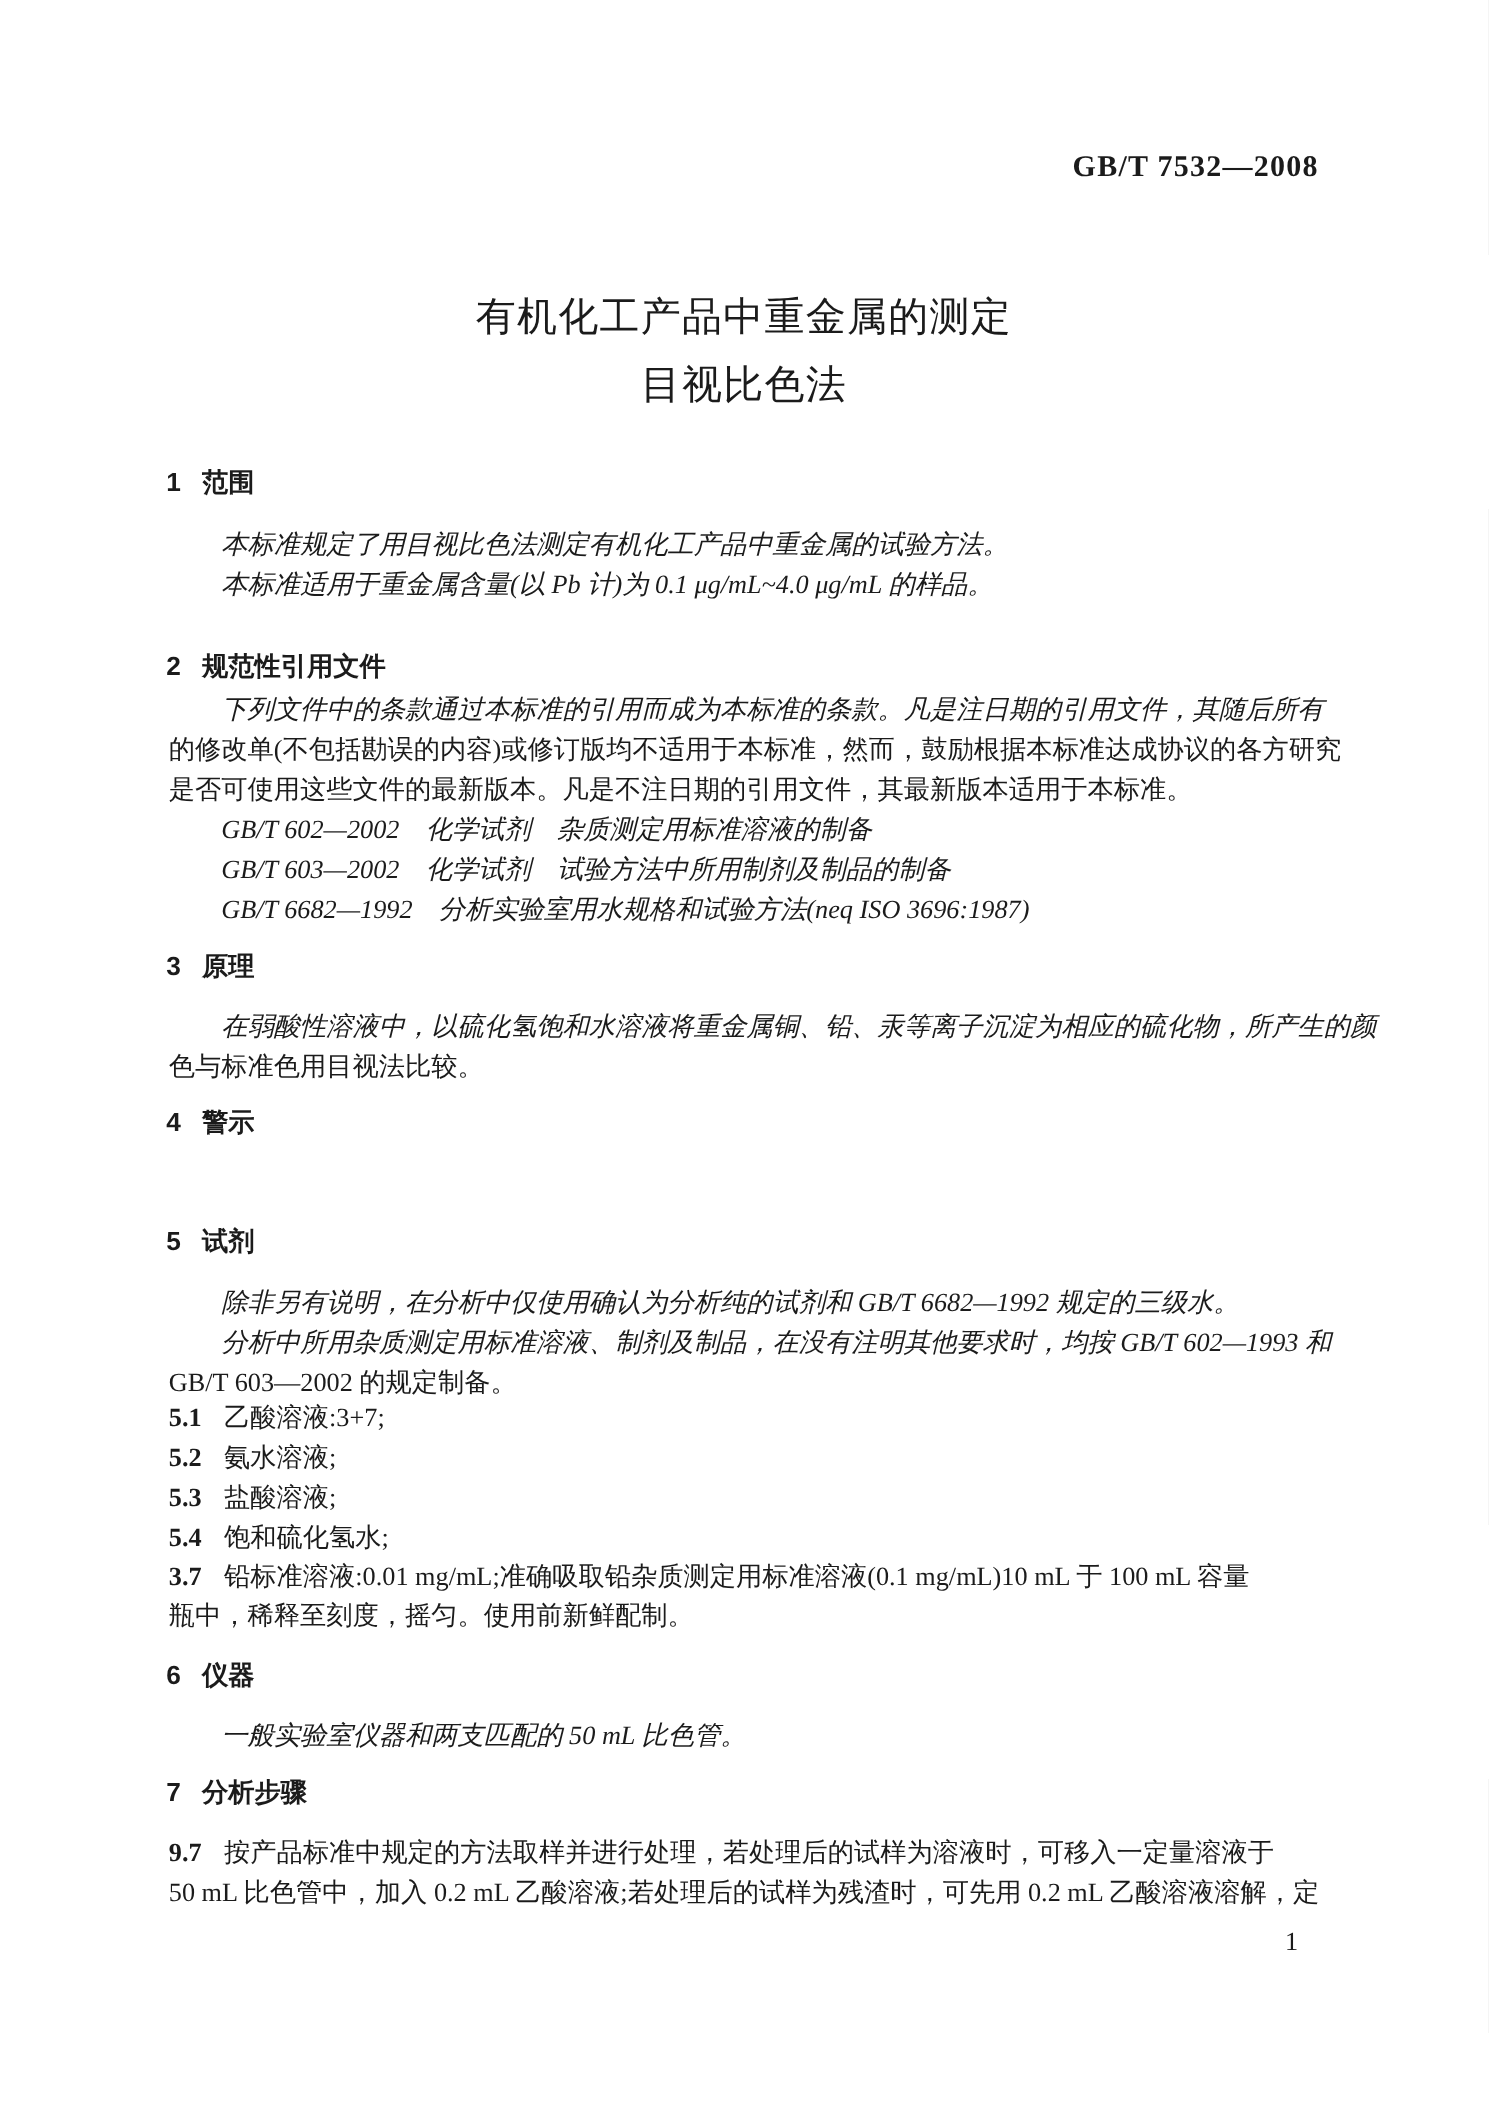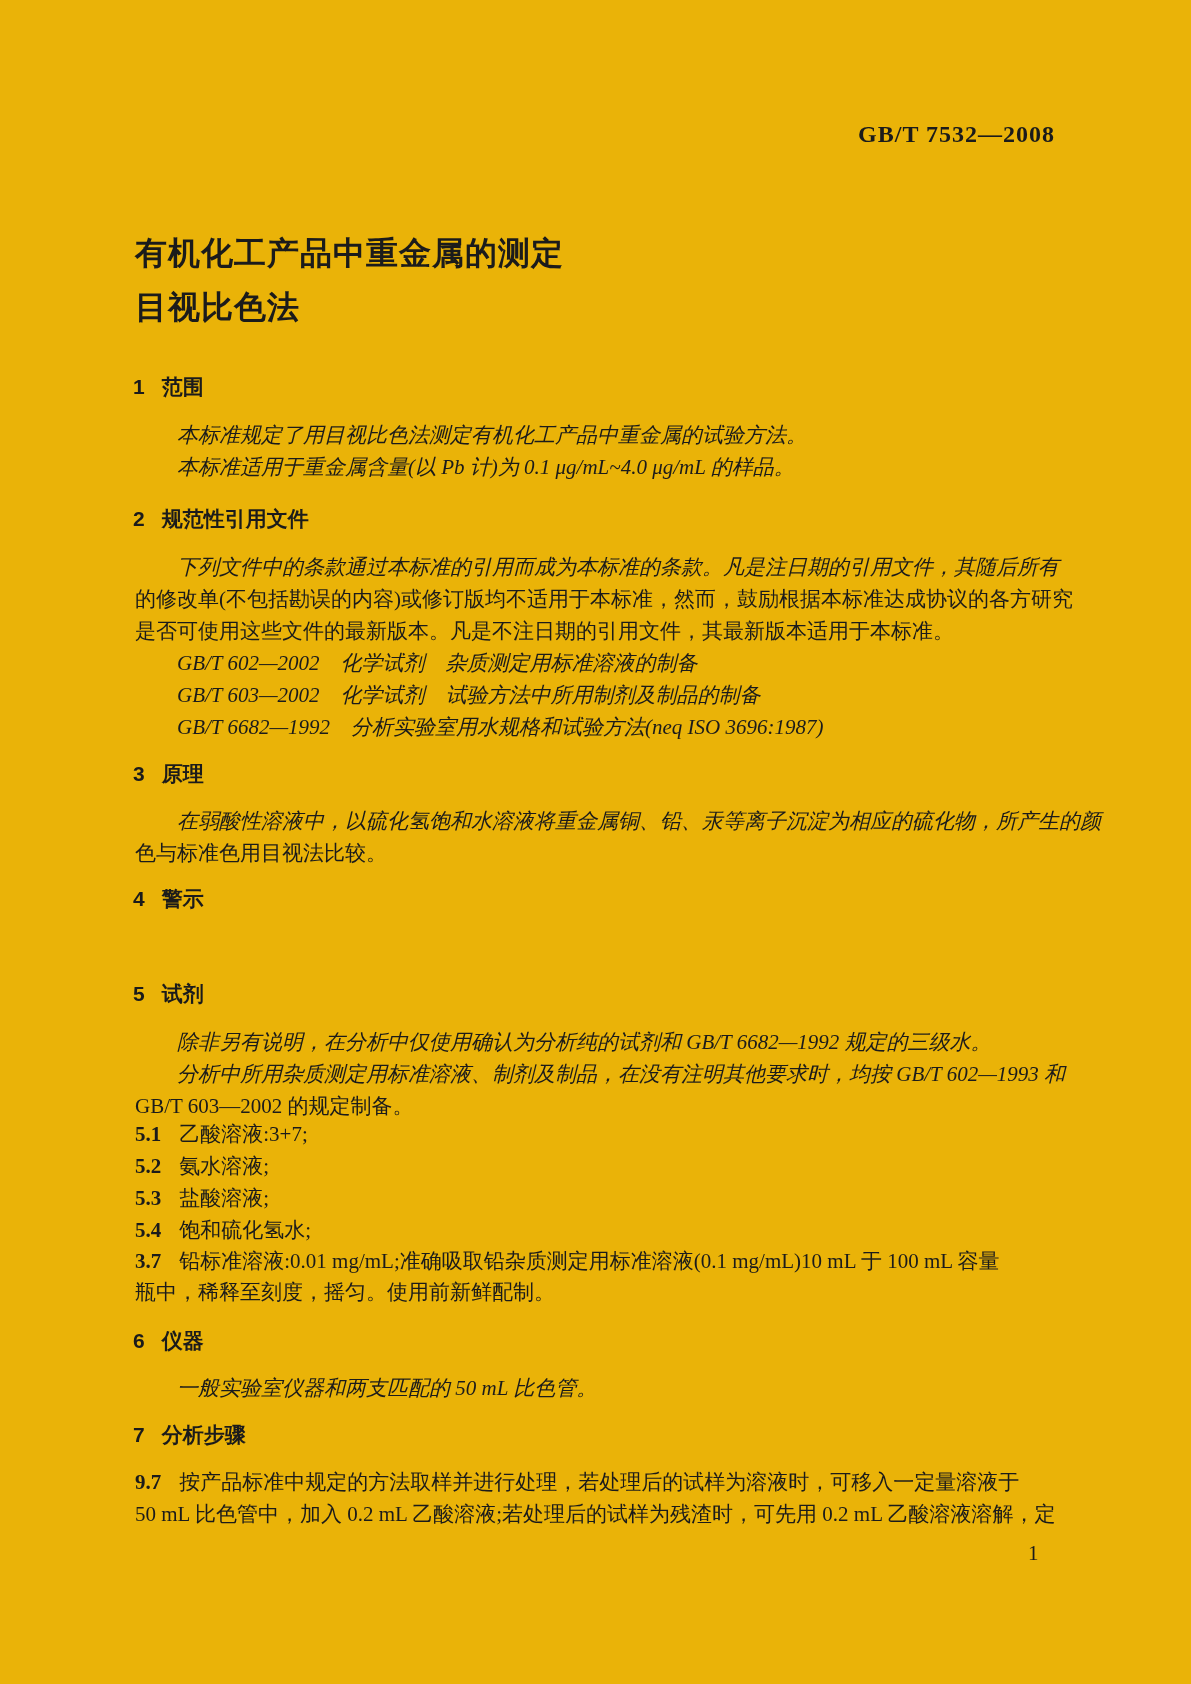--- a/index.html
+++ b/index.html
@@ -1,37 +1,37 @@
 <!DOCTYPE html>
 <html><head>
 <meta charset="utf-8">
 <style>
   html,body{margin:0;padding:0;background:#e8e8e8;}
   .page{
     position:relative;
     width:1191px;height:1684px;
     margin:0 auto;
-    background:#eab308;
+    background:#ffffff;
     color:#1b1b1b;
     font-family:"Liberation Serif","DejaVu Serif",serif;
     overflow:hidden;
   }
   .std-no{
     position:absolute;
     top:120px;right:136px;
     font-size:24px;font-weight:bold;
     letter-spacing:1px;
     line-height:28px;
     font-family:"Liberation Serif","DejaVu Serif",serif;
   }
   .title-block{
     position:absolute;
     top:226px;left:135px;width:920px;
-    text-align:left;
-    font-weight:bold;
+    text-align:center;
+    font-weight:normal;
     font-size:32px;
     line-height:54px;
     font-family:"Liberation Sans","DejaVu Sans",sans-serif;
     letter-spacing:1px;
   }
   .heading{
     position:absolute;left:133px;width:940px;
     font-family:"Liberation Sans","DejaVu Sans",sans-serif;
     font-weight:bold;
     font-size:21px;line-height:32px;
@@ -71,21 +71,21 @@
     <div>有机化工产品中重金属的测定</div>
     <div>目视比色法</div>
   </div>
 
   <div class="heading" style="top:371px">
     <span class="h-num">1</span><span>范围</span>
   </div>
   <div class="line indent" style="top:419px">本标准规定了用目视比色法测定有机化工产品中重金属的试验方法。</div>
   <div class="line indent" style="top:451px">本标准适用于重金属含量(以 Pb 计)为 0.1 μg/mL~4.0 μg/mL 的样品。</div>
 
-  <div class="heading" style="top:503px">
+  <div class="heading" style="top:518px">
     <span class="h-num">2</span><span>规范性引用文件</span>
   </div>
   <div class="line indent" style="top:551px">下列文件中的条款通过本标准的引用而成为本标准的条款。凡是注日期的引用文件，其随后所有</div>
   <div class="line" style="top:583px">的修改单(不包括勘误的内容)或修订版均不适用于本标准，然而，鼓励根据本标准达成协议的各方研究</div>
   <div class="line" style="top:615px">是否可使用这些文件的最新版本。凡是不注日期的引用文件，其最新版本适用于本标准。</div>
   <div class="line indent" style="top:647px">GB/T 602—2002　化学试剂　杂质测定用标准溶液的制备</div>
   <div class="line indent" style="top:679px">GB/T 603—2002　化学试剂　试验方法中所用制剂及制品的制备</div>
   <div class="line indent" style="top:711px">GB/T 6682—1992　分析实验室用水规格和试验方法(neq ISO 3696:1987)</div>
 
   <div class="heading" style="top:758px">

